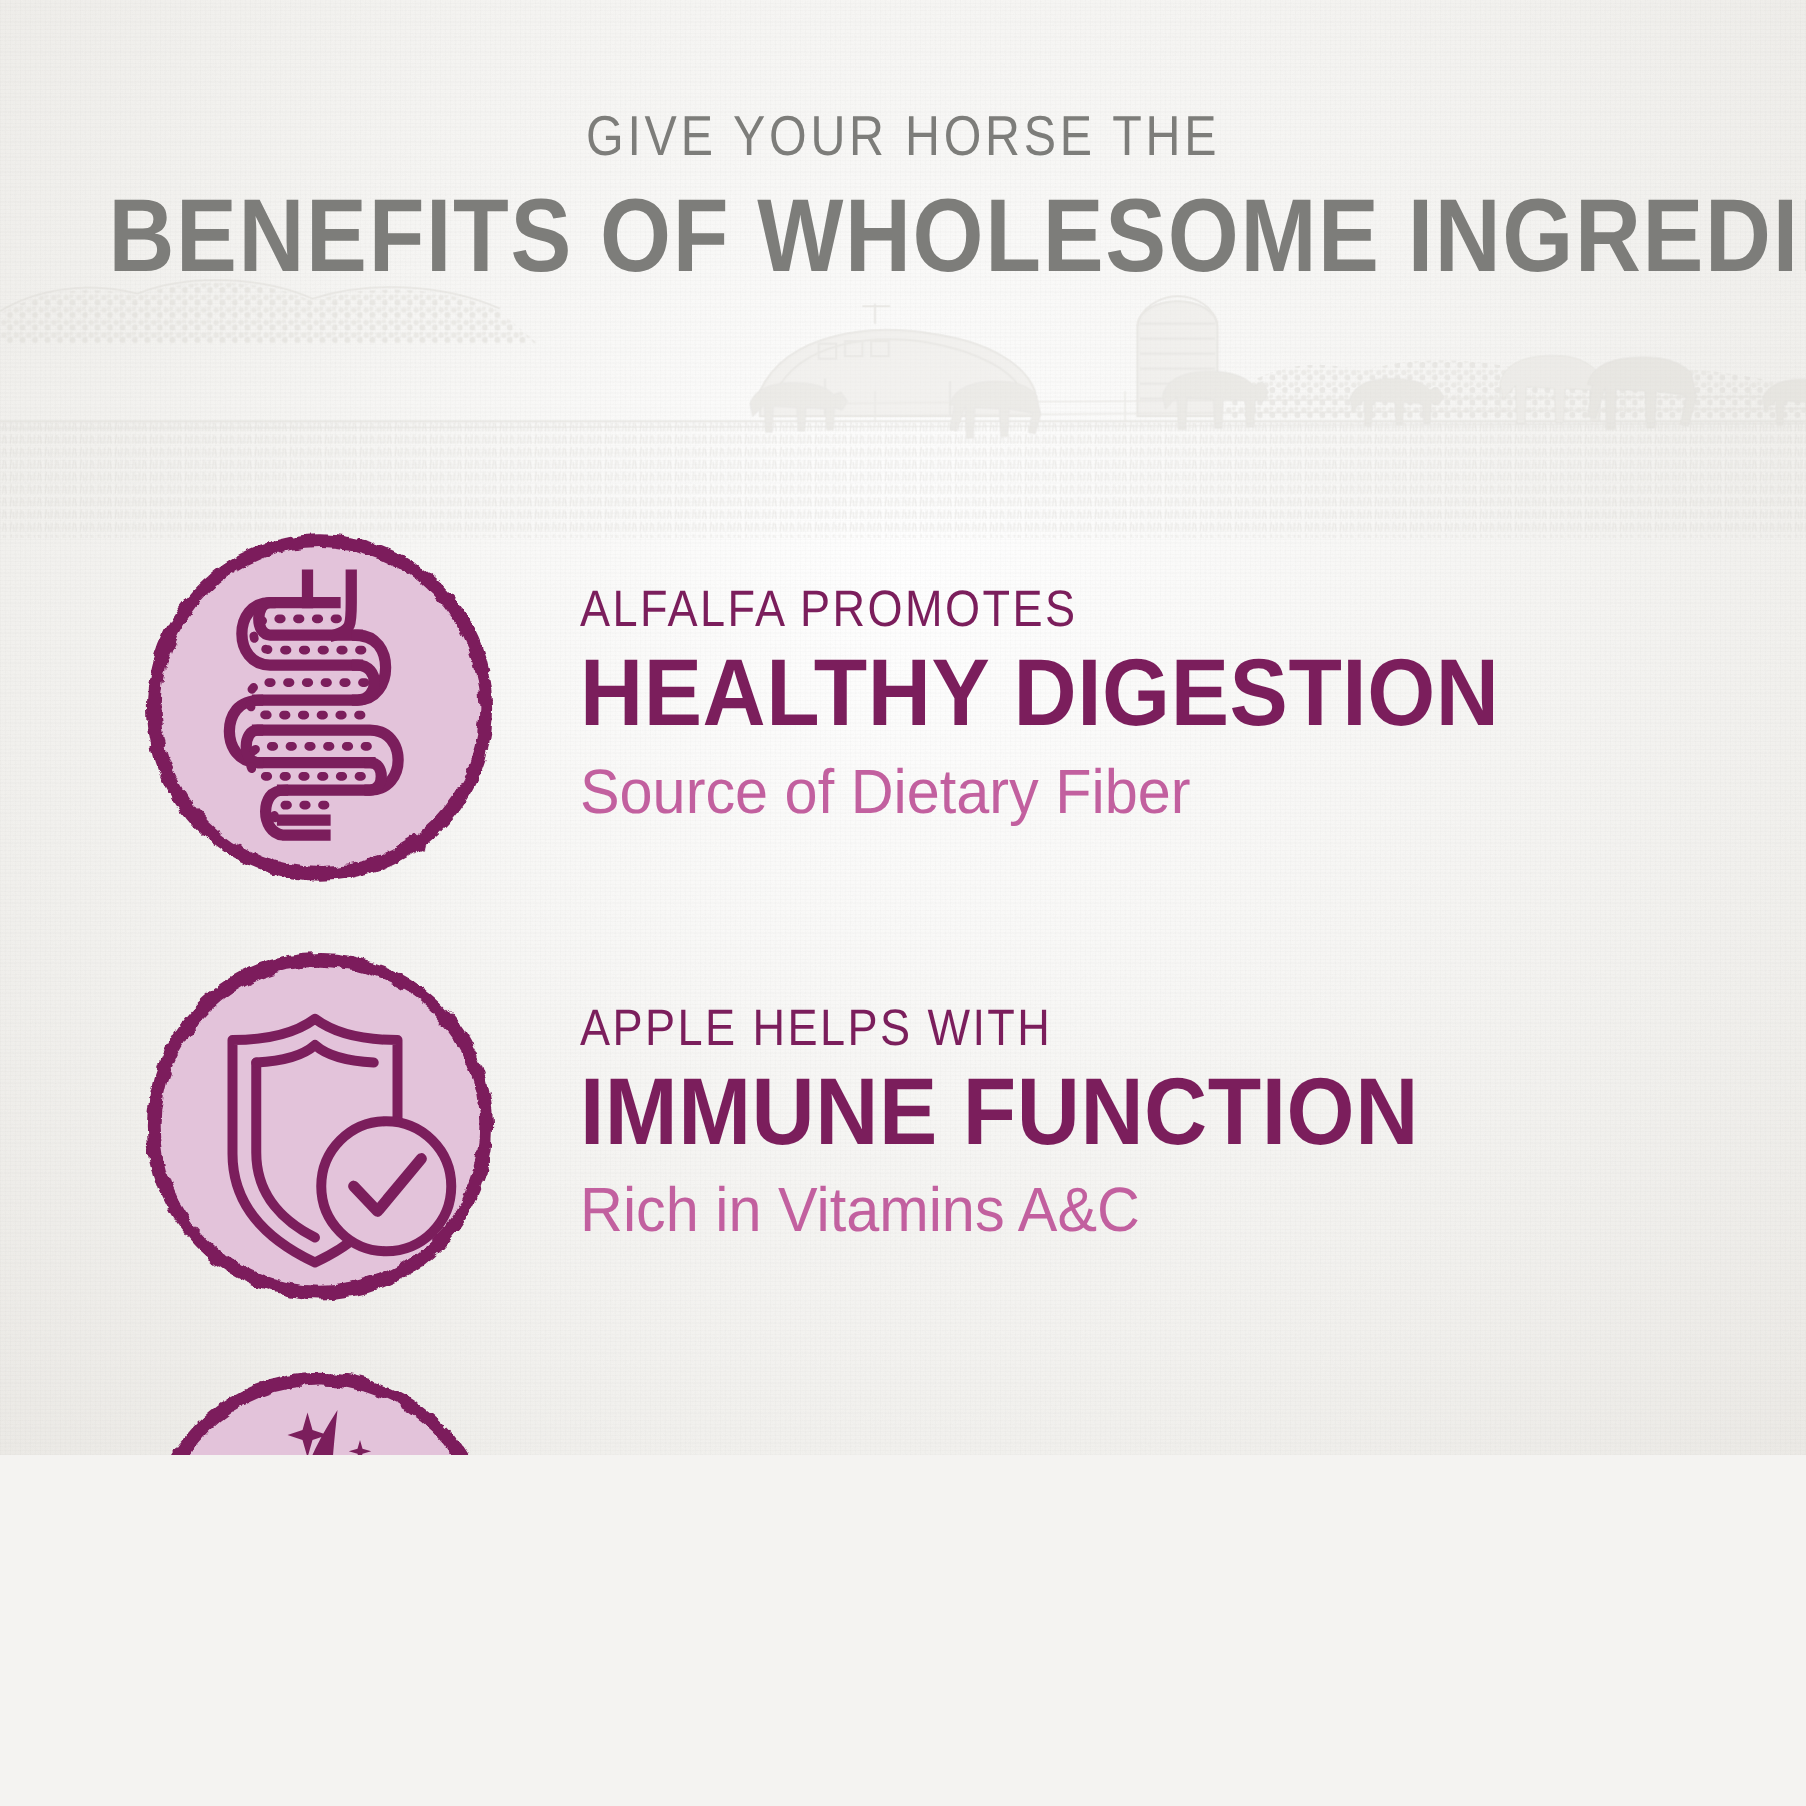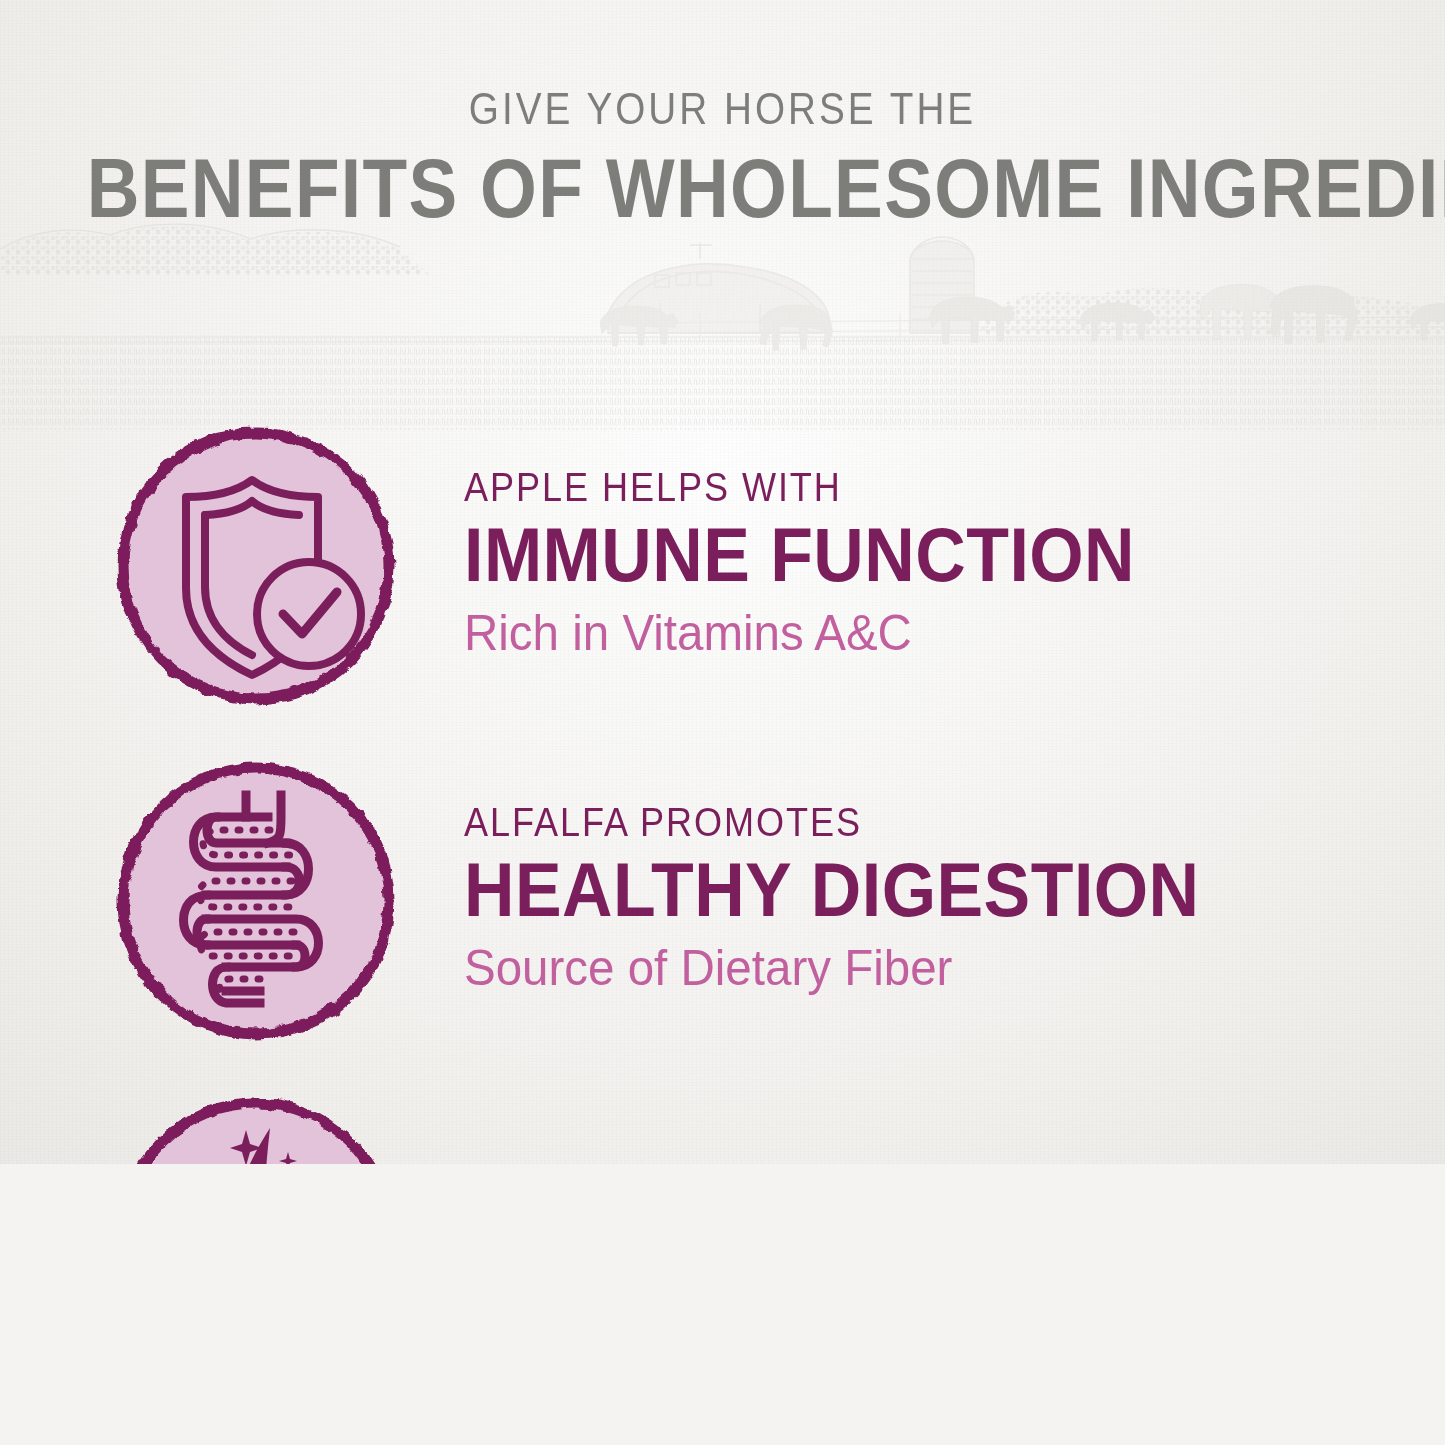--- a/index.html
+++ b/index.html
@@ -265,20 +265,69 @@
     <div class="header-eyebrow">GIVE YOUR HORSE THE</div>
     <div class="header-main">BENEFITS OF WHOLESOME INGREDIENTS</div>
   </div>
 
   <div class="benefits">
 
     <div class="benefit-row">
       <div class="badge">
         <svg viewBox="0 0 292 292">
           <defs>
+            <filter id="rough2">
+              <feTurbulence type="fractalNoise" baseFrequency="0.085" numOctaves="4" seed="11" result="nz2"></feTurbulence>
+              <feDisplacementMap in="SourceGraphic" in2="nz2" scale="7" xChannelSelector="R" yChannelSelector="G"></feDisplacementMap>
+            </filter>
+          </defs>
+          <circle cx="146" cy="146" r="133" fill="#e3c3da"></circle>
+          <g filter="url(#rough2)">
+            <circle cx="146" cy="146" r="133" fill="none" stroke="#7b1e5c" stroke-width="11"></circle>
+          </g>
+
+          <g fill="none" stroke="#7b1e5c" stroke-width="9" stroke-linecap="square">
+
+            <path d="M136 40 L136 62"></path>
+            <path d="M171 40 L171 62 C171 80 171 84 158 88"></path>
+
+            <path d="M158 62 L106 62 C76 62 76 112 106 112 L176 112"></path>
+
+            <path d="M176 88 L106 88 C94 88 94 62 106 62"></path>
+            <path d="M176 88 C206 88 206 140 176 140 L96 140"></path>
+            <path d="M176 112 C194 112 194 140 176 140"></path>
+
+            <path d="M96 140 C66 140 66 190 96 190 L186 190"></path>
+            <path d="M96 164 L186 164 C216 164 216 212 186 212 L116 212"></path>
+            <path d="M96 164 C84 164 84 190 96 190"></path>
+            <path d="M186 190 C198 190 198 212 186 212"></path>
+
+            <path d="M116 212 C98 212 98 246 116 248 L150 248"></path>
+            <path d="M116 236 L150 236"></path>
+          </g>
+
+          <g fill="none" stroke="#7b1e5c" stroke-width="7" stroke-linecap="round" stroke-dasharray="2 13">
+            <path d="M160 75 L108 75 C88 75 88 100 108 100 L182 100"></path>
+            <path d="M182 126 L104 126 C84 126 84 152 104 152 L184 152"></path>
+            <path d="M184 177 L102 177 C86 177 86 201 102 201 L180 201"></path>
+            <path d="M150 224 L120 224 C106 224 106 240 120 240"></path>
+          </g>
+        </svg>
+      </div>
+      <div class="benefit-text">
+        <div class="benefit-eyebrow">ALFALFA PROMOTES</div>
+        <div class="benefit-title">HEALTHY DIGESTION</div>
+        <div class="benefit-sub">Source of Dietary Fiber</div>
+      </div>
+    </div>
+
+    <div class="benefit-row">
+      <div class="badge">
+        <svg viewBox="0 0 292 292">
+          <defs>
             <filter id="rough1">
               <feTurbulence type="fractalNoise" baseFrequency="0.08" numOctaves="4" seed="3" result="nz"></feTurbulence>
               <feDisplacementMap in="SourceGraphic" in2="nz" scale="7" xChannelSelector="R" yChannelSelector="G"></feDisplacementMap>
             </filter>
           </defs>
 
           <circle cx="146" cy="146" r="133" fill="#e3c3da"></circle>
 
           <g filter="url(#rough1)">
             <circle cx="146" cy="146" r="133" fill="none" stroke="#7b1e5c" stroke-width="11"></circle>
@@ -293,69 +342,20 @@
           </g>
 
           <circle cx="199" cy="194" r="52" fill="#e3c3da" stroke="#7b1e5c" stroke-width="8"></circle>
           <path d="M173 194 L192 214 L227 172" fill="none" stroke="#7b1e5c" stroke-width="9" stroke-linecap="round" stroke-linejoin="round"></path>
         </svg>
       </div>
       <div class="benefit-text">
         <div class="benefit-eyebrow">APPLE HELPS WITH</div>
         <div class="benefit-title">IMMUNE FUNCTION</div>
         <div class="benefit-sub">Rich in Vitamins A&amp;C</div>
-      </div>
-    </div>
-
-    <div class="benefit-row">
-      <div class="badge">
-        <svg viewBox="0 0 292 292">
-          <defs>
-            <filter id="rough2">
-              <feTurbulence type="fractalNoise" baseFrequency="0.085" numOctaves="4" seed="11" result="nz2"></feTurbulence>
-              <feDisplacementMap in="SourceGraphic" in2="nz2" scale="7" xChannelSelector="R" yChannelSelector="G"></feDisplacementMap>
-            </filter>
-          </defs>
-          <circle cx="146" cy="146" r="133" fill="#e3c3da"></circle>
-          <g filter="url(#rough2)">
-            <circle cx="146" cy="146" r="133" fill="none" stroke="#7b1e5c" stroke-width="11"></circle>
-          </g>
-
-          <g fill="none" stroke="#7b1e5c" stroke-width="9" stroke-linecap="square">
-
-            <path d="M136 40 L136 62"></path>
-            <path d="M171 40 L171 62 C171 80 171 84 158 88"></path>
-
-            <path d="M158 62 L106 62 C76 62 76 112 106 112 L176 112"></path>
-
-            <path d="M176 88 L106 88 C94 88 94 62 106 62"></path>
-            <path d="M176 88 C206 88 206 140 176 140 L96 140"></path>
-            <path d="M176 112 C194 112 194 140 176 140"></path>
-
-            <path d="M96 140 C66 140 66 190 96 190 L186 190"></path>
-            <path d="M96 164 L186 164 C216 164 216 212 186 212 L116 212"></path>
-            <path d="M96 164 C84 164 84 190 96 190"></path>
-            <path d="M186 190 C198 190 198 212 186 212"></path>
-
-            <path d="M116 212 C98 212 98 246 116 248 L150 248"></path>
-            <path d="M116 236 L150 236"></path>
-          </g>
-
-          <g fill="none" stroke="#7b1e5c" stroke-width="7" stroke-linecap="round" stroke-dasharray="2 13">
-            <path d="M160 75 L108 75 C88 75 88 100 108 100 L182 100"></path>
-            <path d="M182 126 L104 126 C84 126 84 152 104 152 L184 152"></path>
-            <path d="M184 177 L102 177 C86 177 86 201 102 201 L180 201"></path>
-            <path d="M150 224 L120 224 C106 224 106 240 120 240"></path>
-          </g>
-        </svg>
-      </div>
-      <div class="benefit-text">
-        <div class="benefit-eyebrow">ALFALFA PROMOTES</div>
-        <div class="benefit-title">HEALTHY DIGESTION</div>
-        <div class="benefit-sub">Source of Dietary Fiber</div>
       </div>
     </div>
 
     <div class="benefit-row">
       <div class="badge">
         <svg viewBox="0 0 292 292">
           <defs>
             <filter id="rough3">
               <feTurbulence type="fractalNoise" baseFrequency="0.08" numOctaves="4" seed="21" result="nz3"></feTurbulence>
               <feDisplacementMap in="SourceGraphic" in2="nz3" scale="7" xChannelSelector="R" yChannelSelector="G"></feDisplacementMap>

